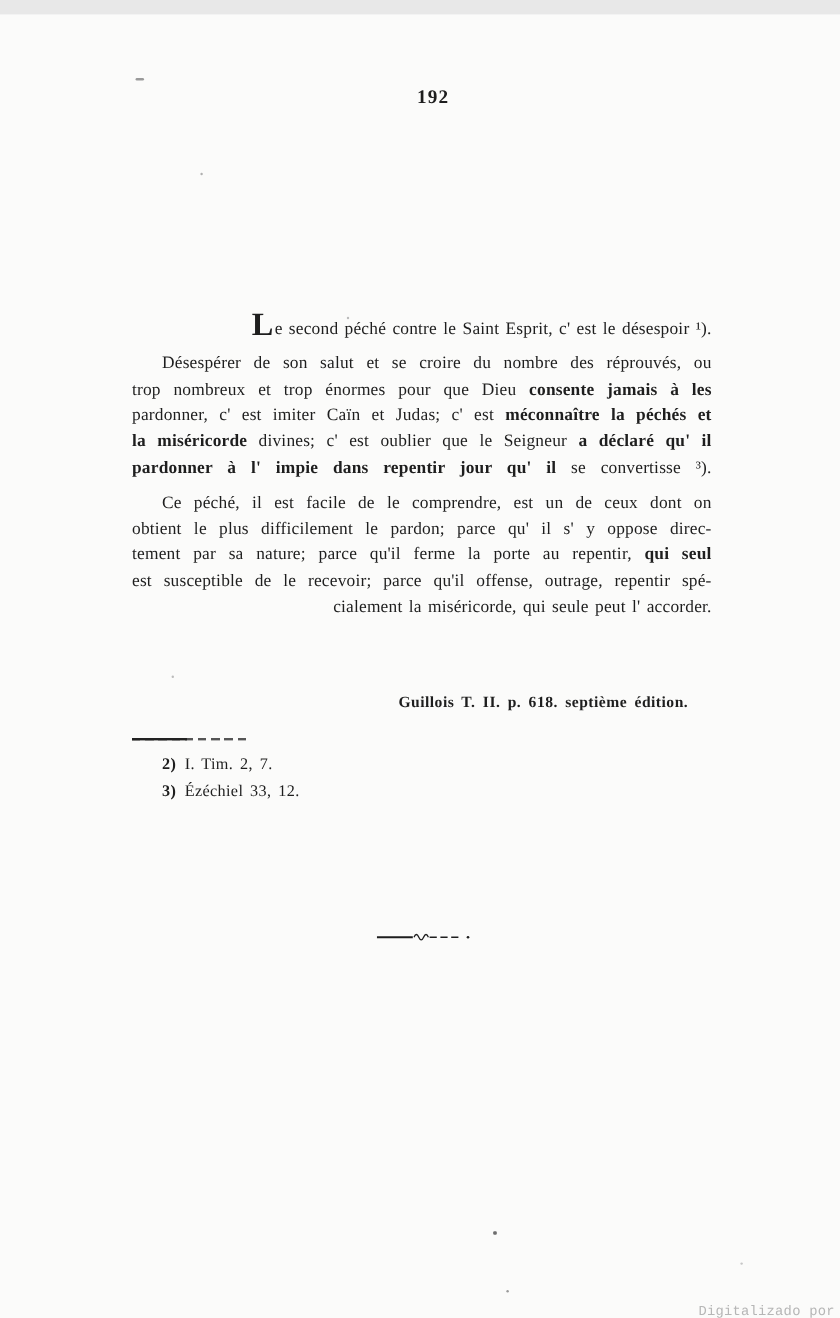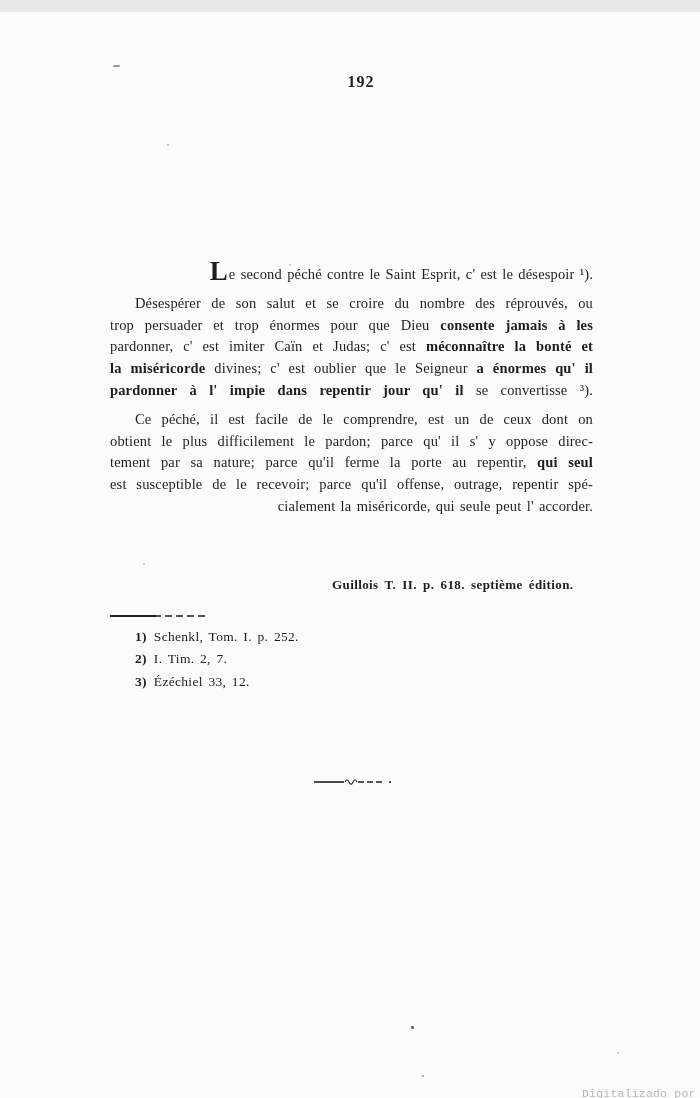--- a/index.html
+++ b/index.html
@@ -69,37 +69,36 @@
 </head>
 <body>
 
 <div class="page">
 
   <div class="page-number">192</div>
 
   <div class="text-block">
       <div class="line"><span class="dropcap">L</span><span>e second péché contre le Saint Esprit, c' est le désespoir ¹).</span></div>
       <div class="line justify indent para-start"><span>Désespérer de son salut et se croire du nombre des réprouvés, ou</span></div>
-      <div class="line justify"><span>trop persuader et trop énormes pour que Dieu </span><span class="b">consente jamais à les</span></div>
-      <div class="line justify"><span>pardonner, c' est imiter Caïn et Judas; c' est </span><span class="b">méconnaître la bonté et</span></div>
-      <div class="line justify"><span class="b">la miséricorde</span><span> divines; c' est oublier que le Seigneur </span><span class="b">a énormes qu' il</span></div>
+      <div class="line justify"><span>trop nombreux et trop énormes pour que Dieu </span><span class="b">consente jamais à les</span></div>
+      <div class="line justify"><span>pardonner, c' est imiter Caïn et Judas; c' est </span><span class="b">méconnaître la péchés et</span></div>
+      <div class="line justify"><span class="b">la miséricorde</span><span> divines; c' est oublier que le Seigneur </span><span class="b">a déclaré qu' il</span></div>
       <div class="line justify"><span class="b">pardonner à l' impie dans repentir jour qu' il</span><span> se convertisse ³).</span></div>
       <div class="line justify indent para-start"><span>Ce péché, il est facile de le comprendre, est un de ceux dont on</span></div>
       <div class="line justify"><span>obtient le plus difficilement le pardon; parce qu' il s' y oppose direc-</span></div>
       <div class="line justify"><span>tement par sa nature; parce qu'il ferme la porte au repentir, </span><span class="b">qui seul</span></div>
       <div class="line justify"><span>est susceptible de le recevoir; parce qu'il offense, outrage, repentir spé-</span></div>
       <div class="line"><span>cialement la miséricorde, qui seule peut l' accorder.</span></div>
     </div>
 
   <div class="citation">Guillois T. II. p. 618. septième édition.</div>
 
   <div class="footnote-rule"></div>
 
   <div class="footnotes">
-      <div class="footnote"><span class="marker">1)</span><span>Schenkl, Tom. I. p. 252.</span></div>
       <div class="footnote"><span class="marker">2)</span><span>I. Tim. 2, 7.</span></div>
       <div class="footnote"><span class="marker">3)</span><span>Ézéchiel 33, 12.</span></div>
     </div>
 
   <div class="ornament">
     <svg width="82" height="10" viewBox="0 0 82 10" xmlns="http://www.w3.org/2000/svg">
       <line x1="0" y1="5" x2="30" y2="5" stroke="#1e1e1e" stroke-width="1.6"></line>
       <path d="M31,5 q2,-4.5 4,0 q2,4.5 4,0 q2,-4.5 4,0" stroke="#1e1e1e" stroke-width="1.1" fill="none"></path>
       <line x1="44" y1="5" x2="70" y2="5" stroke="#1e1e1e" stroke-width="1.3" stroke-dasharray="6 3"></line>
       <circle cx="76" cy="5" r="1.1" fill="#1e1e1e"></circle>

